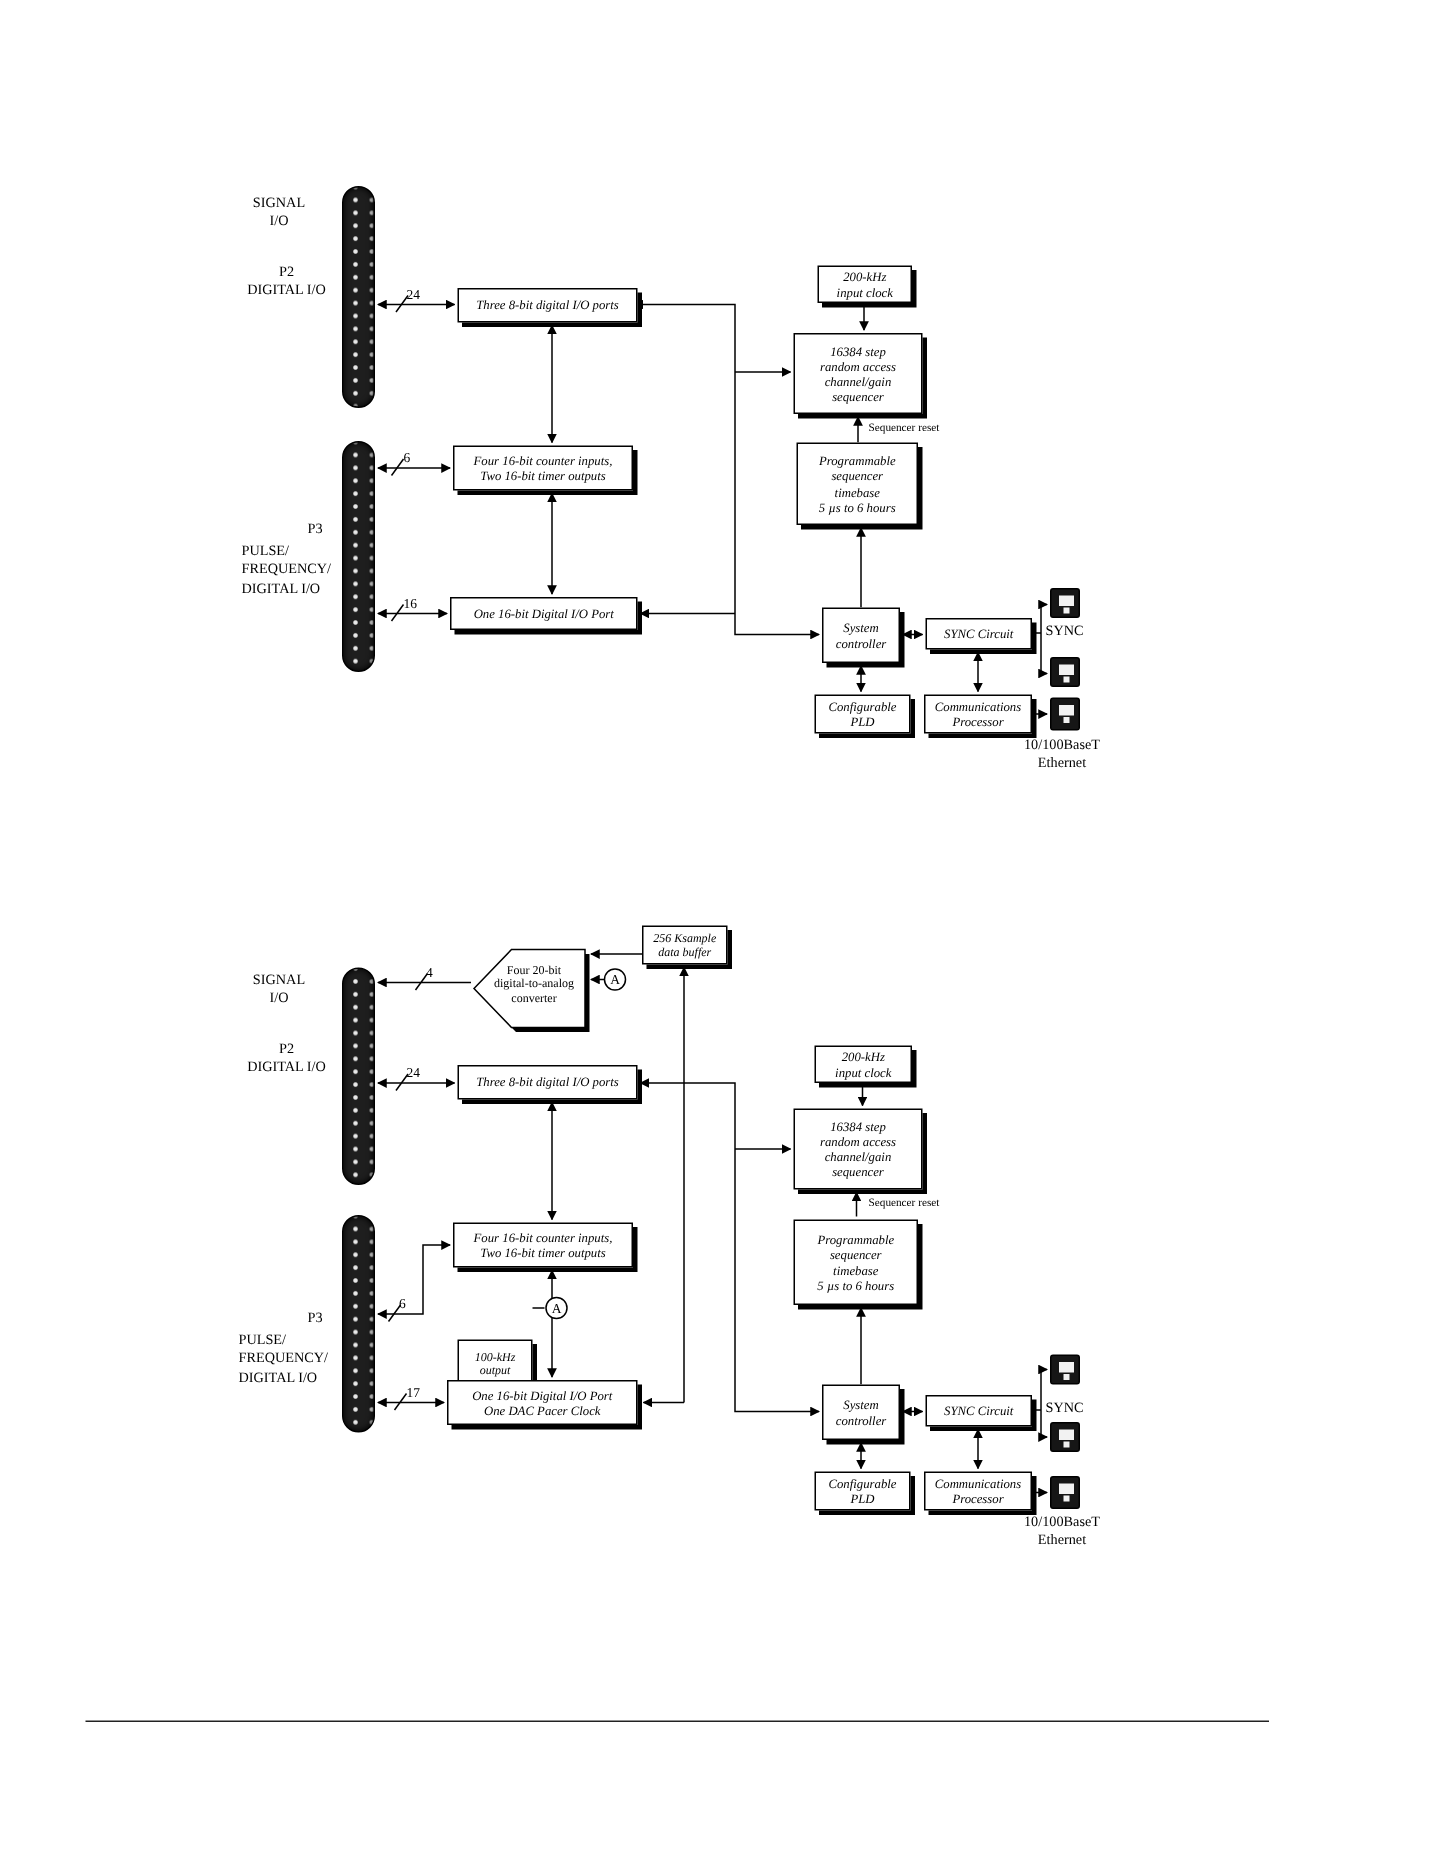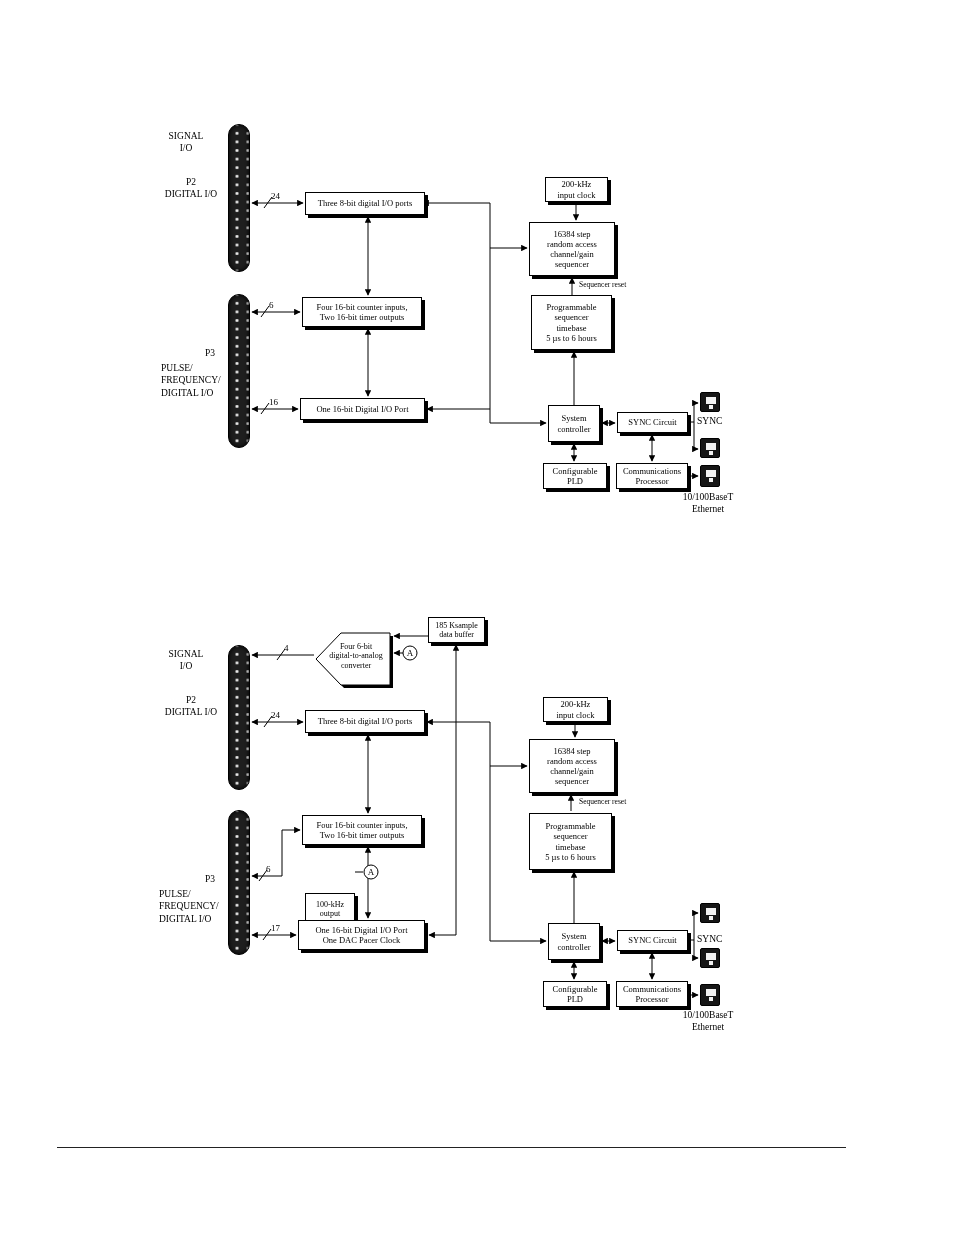--- a/index.html
+++ b/index.html
@@ -4,21 +4,21 @@
 <style>
   * { margin:0; padding:0; box-sizing:border-box; }
   html,body { background:#fff; }
   .page {
     position:relative; width:954px; height:1235px; background:#ffffff;
     font-family:"Liberation Serif", serif; color:#000; overflow:hidden;
   }
   .bx {
     position:absolute; z-index:2; background:#fff; border:1px solid #000;
     box-shadow:3px 3px 0 #000; display:flex; align-items:center; justify-content:center;
-    text-align:center; font-size:8.5px; line-height:1.18; white-space:pre-line;
+    text-align:center; font-size:8.5px; line-height:1.18; white-space:pre-line;font-style:italic;
   }
   .lbl {
     position:absolute; z-index:2; font-size:9.5px; line-height:1.3; white-space:pre-line;
   }
   .small { font-size:7.5px; }
   .connector {
     position:absolute; z-index:2; width:22px; border-radius:11px;
     background-color:#1e1e1e;
     background-image:radial-gradient(circle, #e8e8e8 1.1px, rgba(0,0,0,0) 1.9px);
     background-size:11px 8.6px; background-position:2.5px 4px;
@@ -162,23 +162,23 @@
   <div class="bx" style="left:616px;top:463px;width:72px;height:26px">Communications
 Processor</div>
 
   <div class="jack" style="left:700px;top:392px"></div>
   <div class="lbl" style="left:697px;top:415px">SYNC</div>
   <div class="jack" style="left:700px;top:438px"></div>
   <div class="jack" style="left:700px;top:465px;height:22px"></div>
   <div class="lbl" style="left:678px;top:491px;width:60px;text-align:center">10/100BaseT
 Ethernet</div>
 
-  <div class="bx" style="left:428px;top:617px;width:57px;height:26px;font-size:8px">185 Ksample
+  <div class="bx" style="left:428px;top:617px;width:57px;height:26px;font-size:8px">256 Ksample
 data buffer</div>
-  <div class="dactext" style="left:324px;top:642px;width:64px">Four 6-bit
+  <div class="dactext" style="left:324px;top:642px;width:64px">Four 20-bit
 digital-to-analog
 converter</div>
 
   <div class="lbl" style="left:160px;top:648px;width:52px;text-align:center">SIGNAL
 I/O</div>
   <div class="lbl" style="left:158px;top:694px;width:66px;text-align:center">P2
 DIGITAL I/O</div>
   <div class="connector" style="left:228px;top:645px;height:145px"></div>
   <div class="connector" style="left:228px;top:810px;height:145px"></div>
   <div class="lbl" style="left:205px;top:873px">P3</div>

